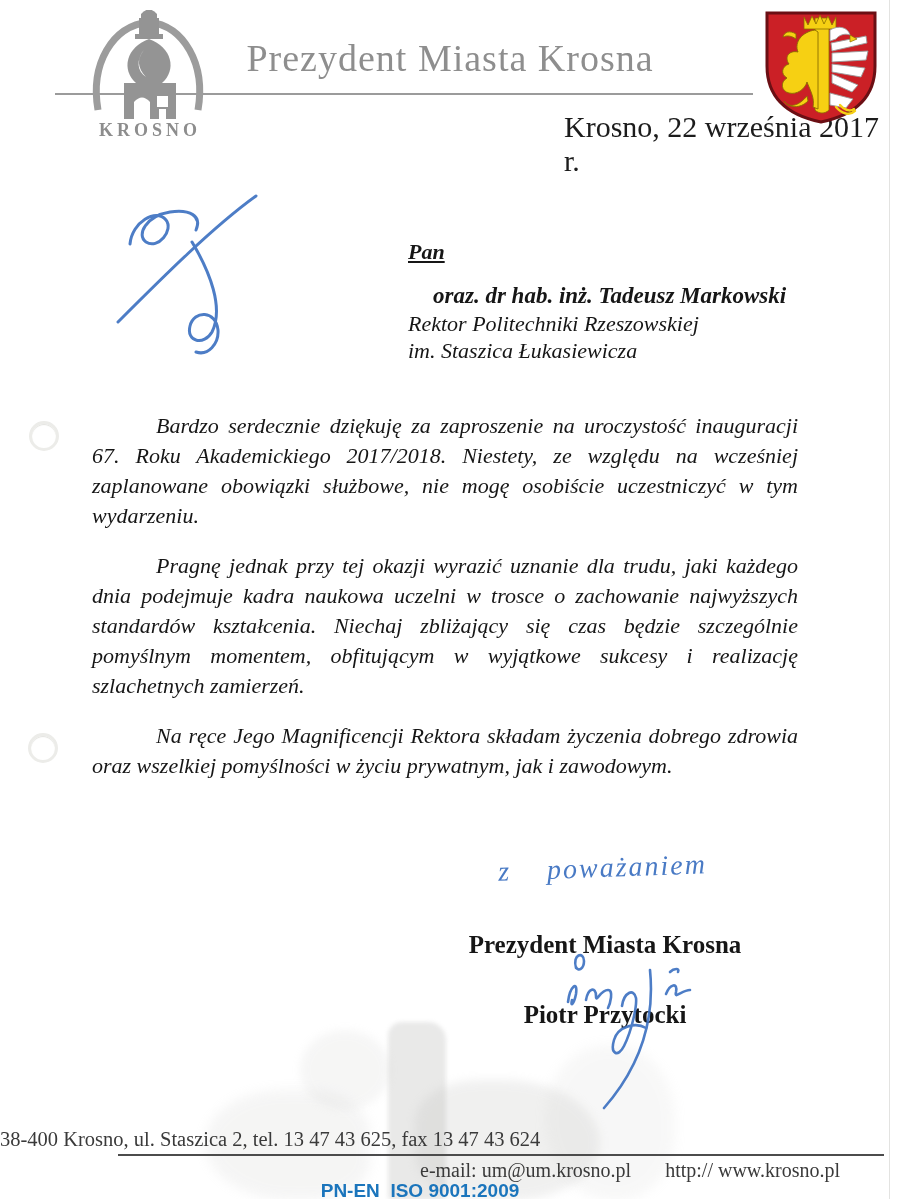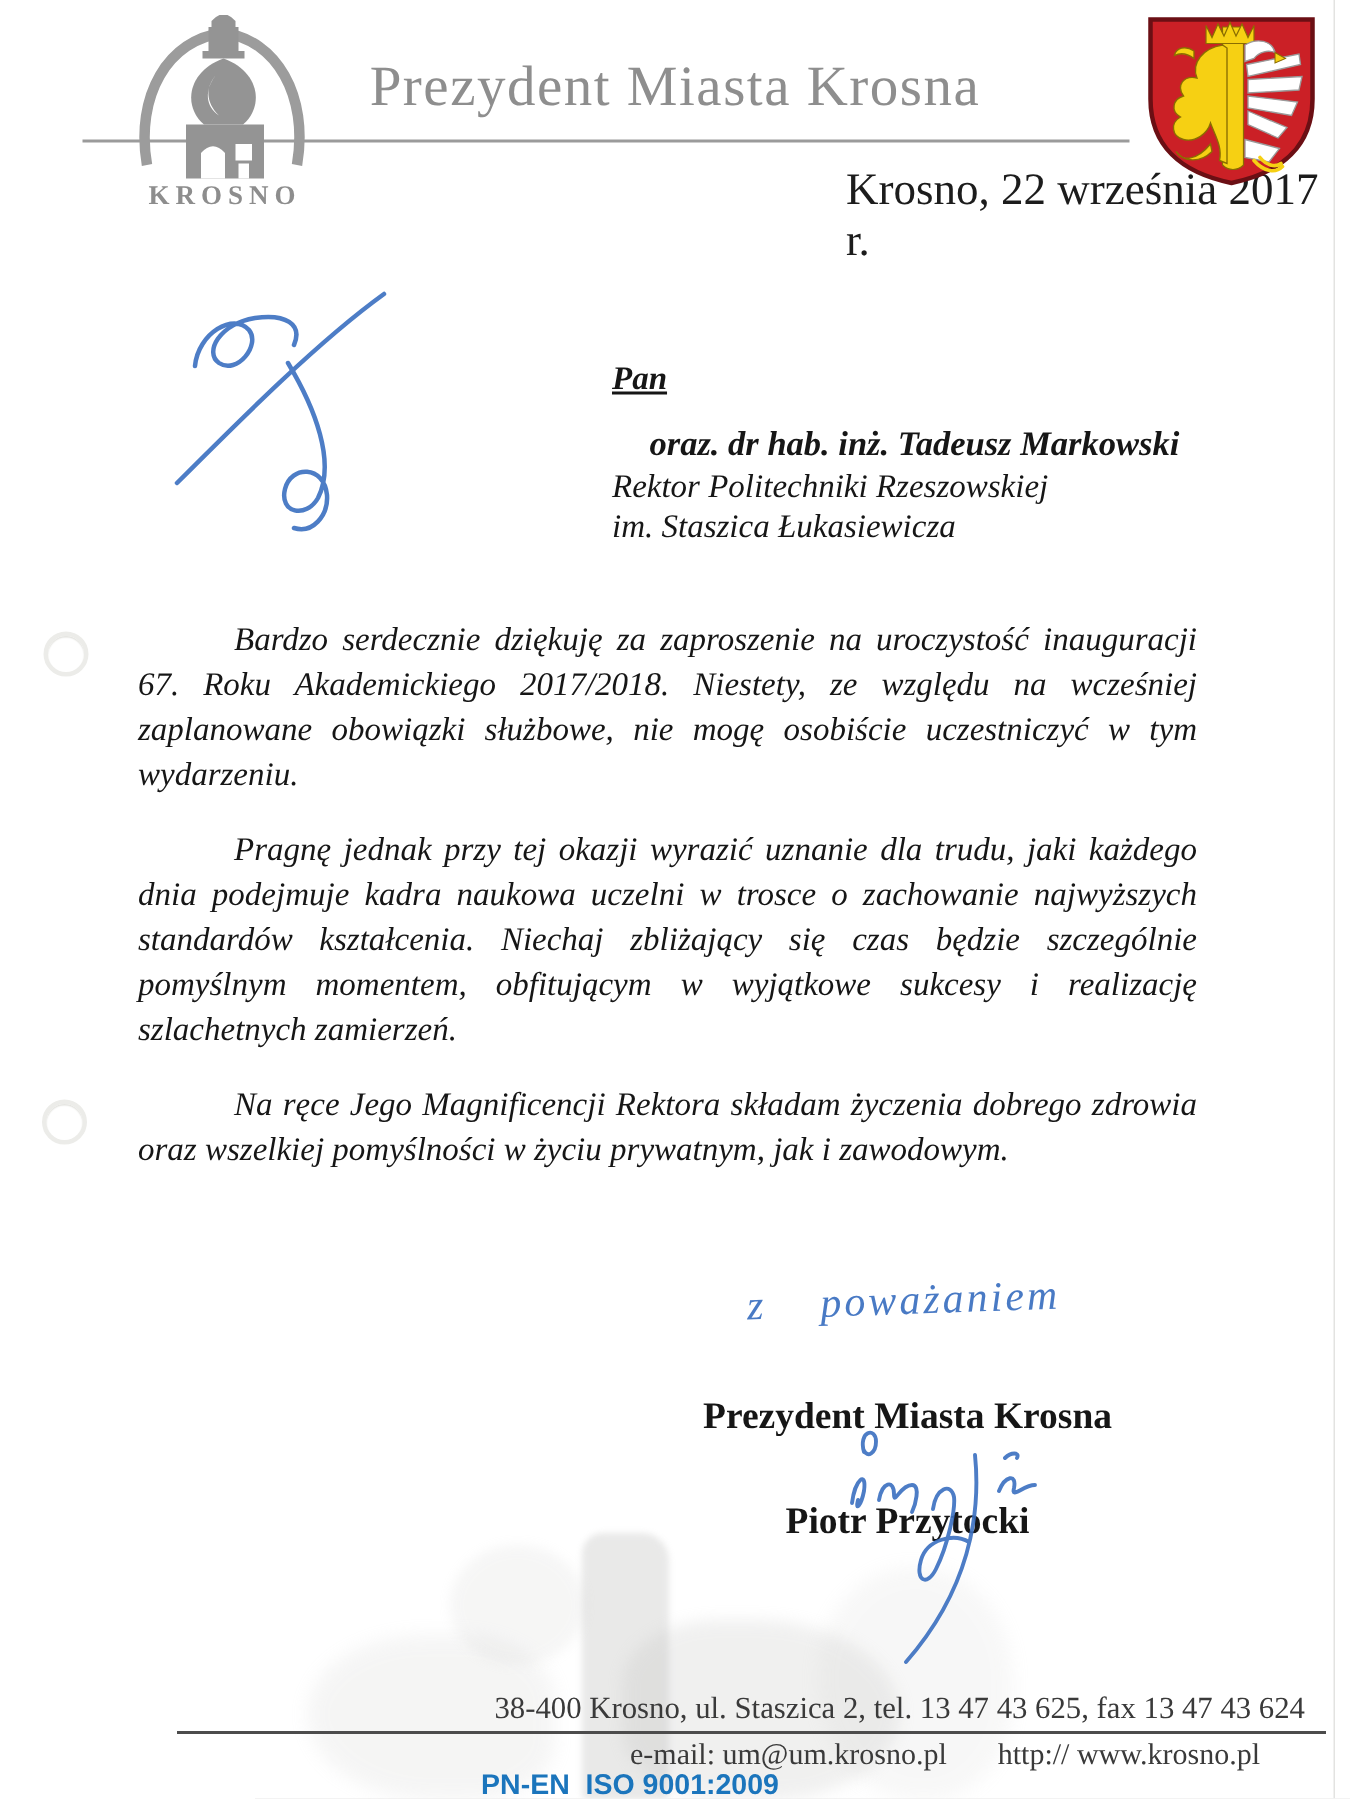--- a/index.html
+++ b/index.html
@@ -50,21 +50,21 @@
   .wm-tower{left:388px;top:1022px;width:58px;height:178px;background:#b7b7b5;opacity:.30;
             filter:blur(2px);border-radius:14px 18px 4px 4px;}
   .wm-blob1{left:415px;top:1080px;width:185px;height:120px;background:#bdbdbb;opacity:.22;
             filter:blur(5px);border-radius:40% 60% 55% 45%;}
   .wm-blob2{left:205px;top:1090px;width:165px;height:110px;background:#c4c4c2;opacity:.16;
             filter:blur(6px);border-radius:55% 45% 40% 60%;}
   .wm-blob3{left:545px;top:1045px;width:130px;height:155px;background:#c8c8c6;opacity:.13;
             filter:blur(6px);border-radius:50% 50% 45% 55%;}
   .wm-blob4{left:300px;top:1030px;width:90px;height:80px;background:#c2c2c0;opacity:.14;
             filter:blur(4px);border-radius:50%;}
-  .ftr-address{position:absolute;left:0;right:30px;top:1128px;text-align:right;
+  .ftr-address{position:absolute;left:0;right:30px;top:1128px;text-align:left;
                font-size:20.5px;color:#3a3a3a;z-index:1;}
   .ftr-rule{position:absolute;left:118px;top:1154px;width:766px;height:2px;background:#4c4c4c;z-index:1;}
   .ftr-contact{position:absolute;left:0;right:60px;top:1159px;text-align:right;
                font-size:20px;color:#3a3a3a;z-index:1;}
   .ftr-contact .gap{display:inline-block;width:34px;}
   .ftr-iso{position:absolute;left:0;right:60px;top:1180px;text-align:center;
            font-family:"Liberation Sans",sans-serif;font-size:19px;font-weight:bold;
            color:#1b75bc;white-space:pre;z-index:1;}
 </style>
 </head>

